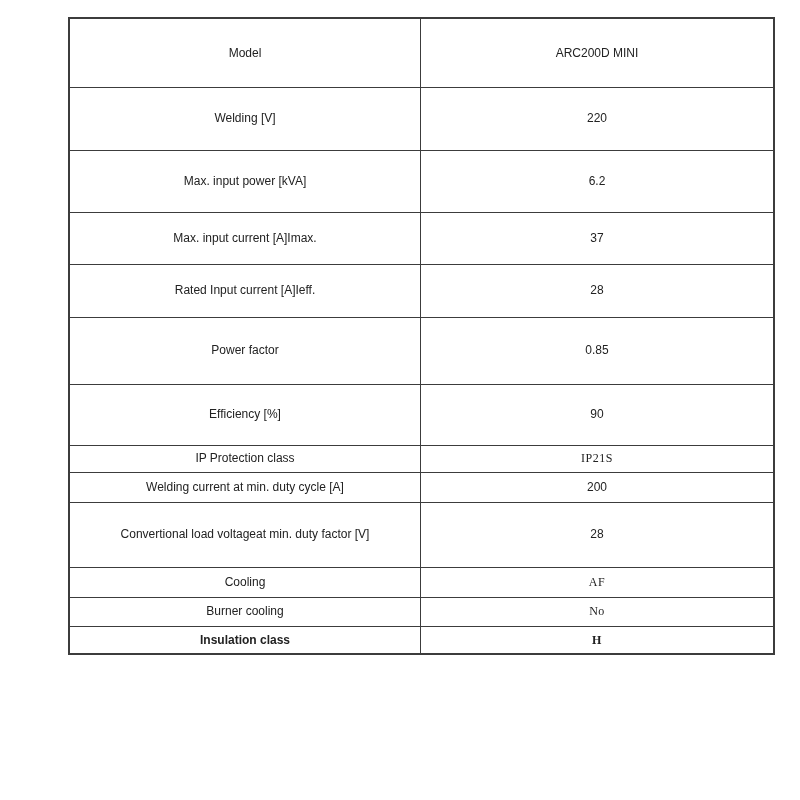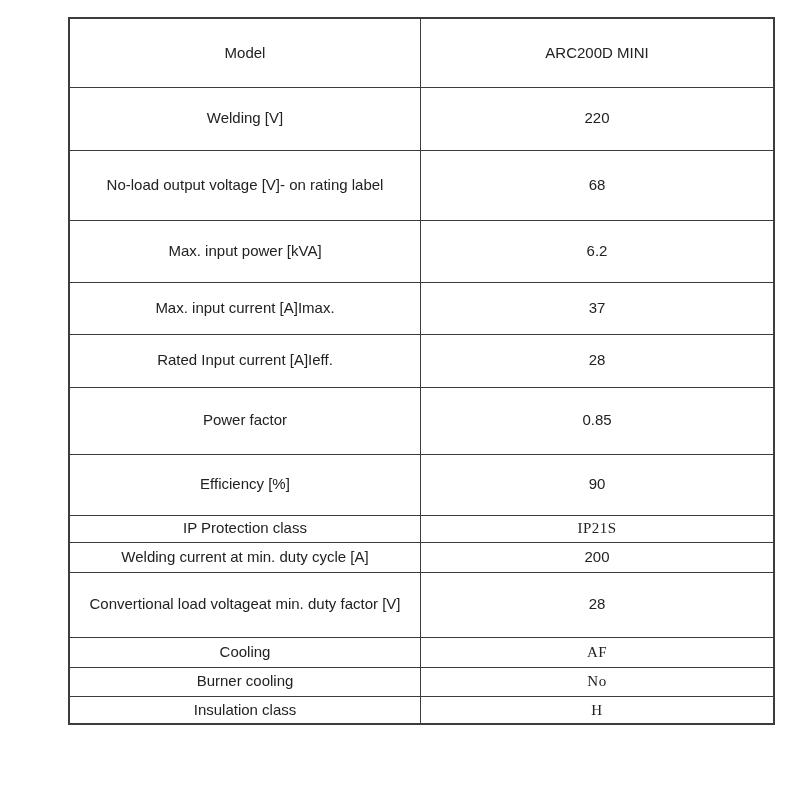--- a/index.html
+++ b/index.html
@@ -24,21 +24,21 @@
     width: 662px;
     border-collapse: collapse;
     table-layout: fixed;
     border: 2px solid #3c3c3c;
   }
   table.spec-table td {
     border: 1px solid #3c3c3c;
     text-align: center;
     vertical-align: middle;
     padding: 2px 10px;
-    font-size: 15px;
+    font-size: 12px;
     color: #222222;
     line-height: 1.35;
     overflow: hidden;
   }
   td.label-cell { width: 330px; }
   td.value-cell { width: 332px; }
   td.value-serif {
     font-family: "Liberation Serif", serif;
     font-size: 16px;
     color: #4a4a4a;
@@ -51,24 +51,20 @@
 <div class="page">
   <table class="spec-table">
     <tbody>
         <tr style="height: 69px;">
     <td class="label-cell">Model</td>
     <td class="value-cell">ARC200D MINI</td>
   </tr>
         <tr style="height: 63px;">
     <td class="label-cell">Welding [V]</td>
     <td class="value-cell">220</td>
-  </tr>
-        <tr style="height: 70px;">
-    <td class="label-cell">No-load output voltage [V]- on rating label</td>
-    <td class="value-cell">68</td>
   </tr>
         <tr style="height: 62px;">
     <td class="label-cell">Max. input power [kVA]</td>
     <td class="value-cell">6.2</td>
   </tr>
         <tr style="height: 52px;">
     <td class="label-cell">Max. input current [A]Imax.</td>
     <td class="value-cell">37</td>
   </tr>
         <tr style="height: 53px;">
@@ -96,19 +92,19 @@
     <td class="value-cell">28</td>
   </tr>
         <tr style="height: 30px;">
     <td class="label-cell">Cooling</td>
     <td class="value-cell value-serif">AF</td>
   </tr>
         <tr style="height: 29px;">
     <td class="label-cell">Burner cooling</td>
     <td class="value-cell value-serif">No</td>
   </tr>
-        <tr style="height: 28px;">
+        <tr style="height: 28px; font-weight: bold;">
     <td class="label-cell">Insulation class</td>
     <td class="value-cell value-serif">H</td>
   </tr>
       </tbody>
   </table>
 </div>
 
 </body></html>

